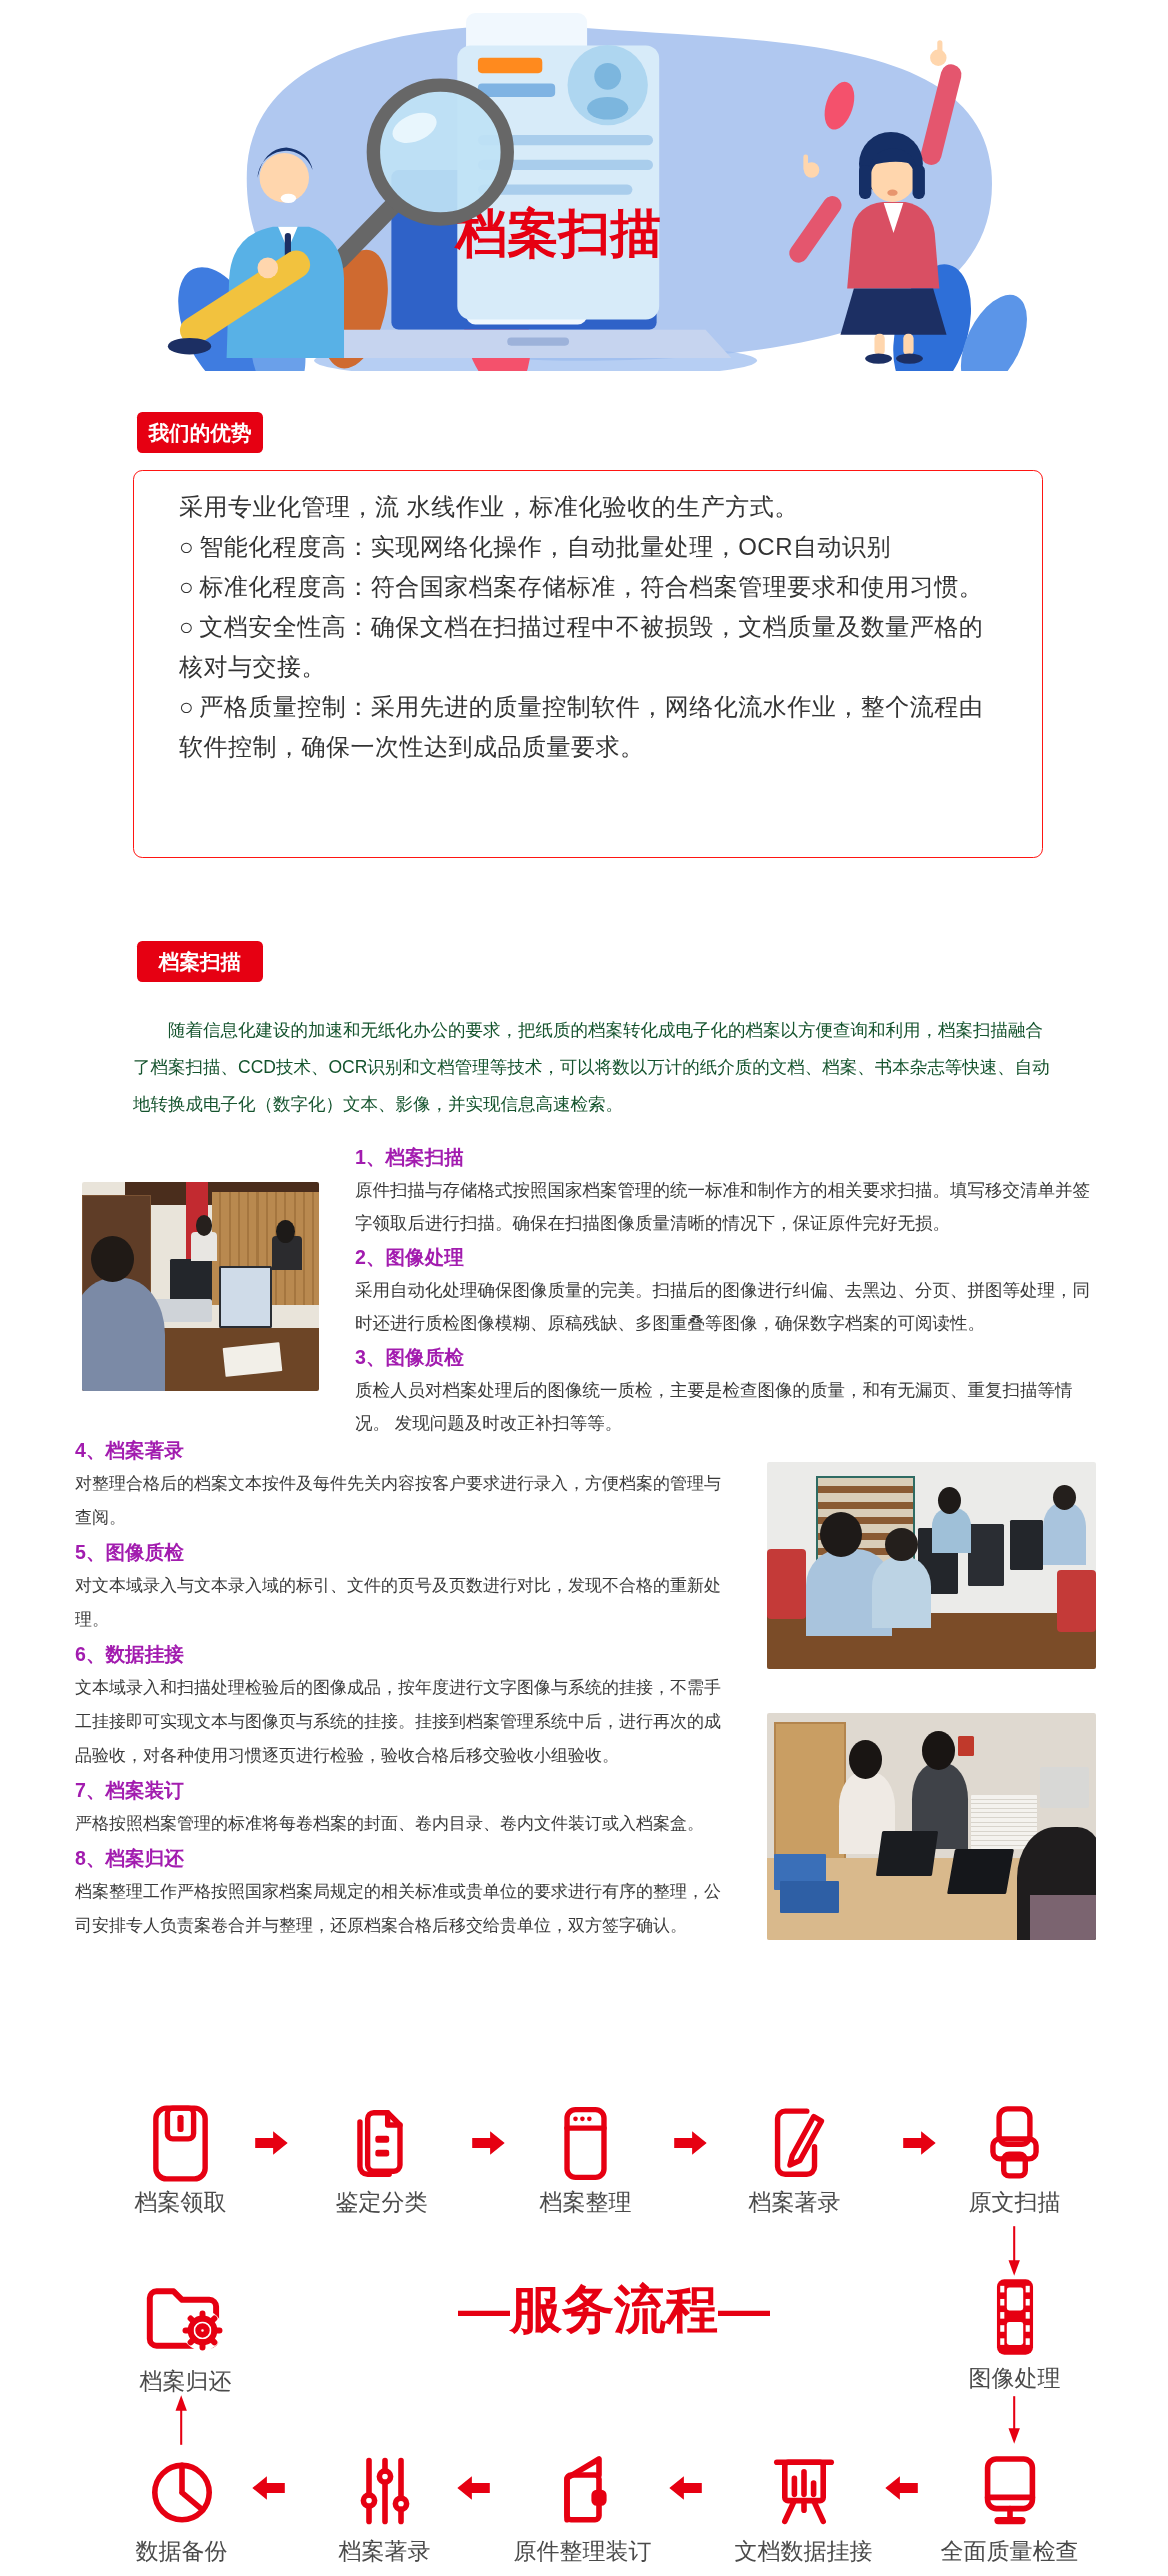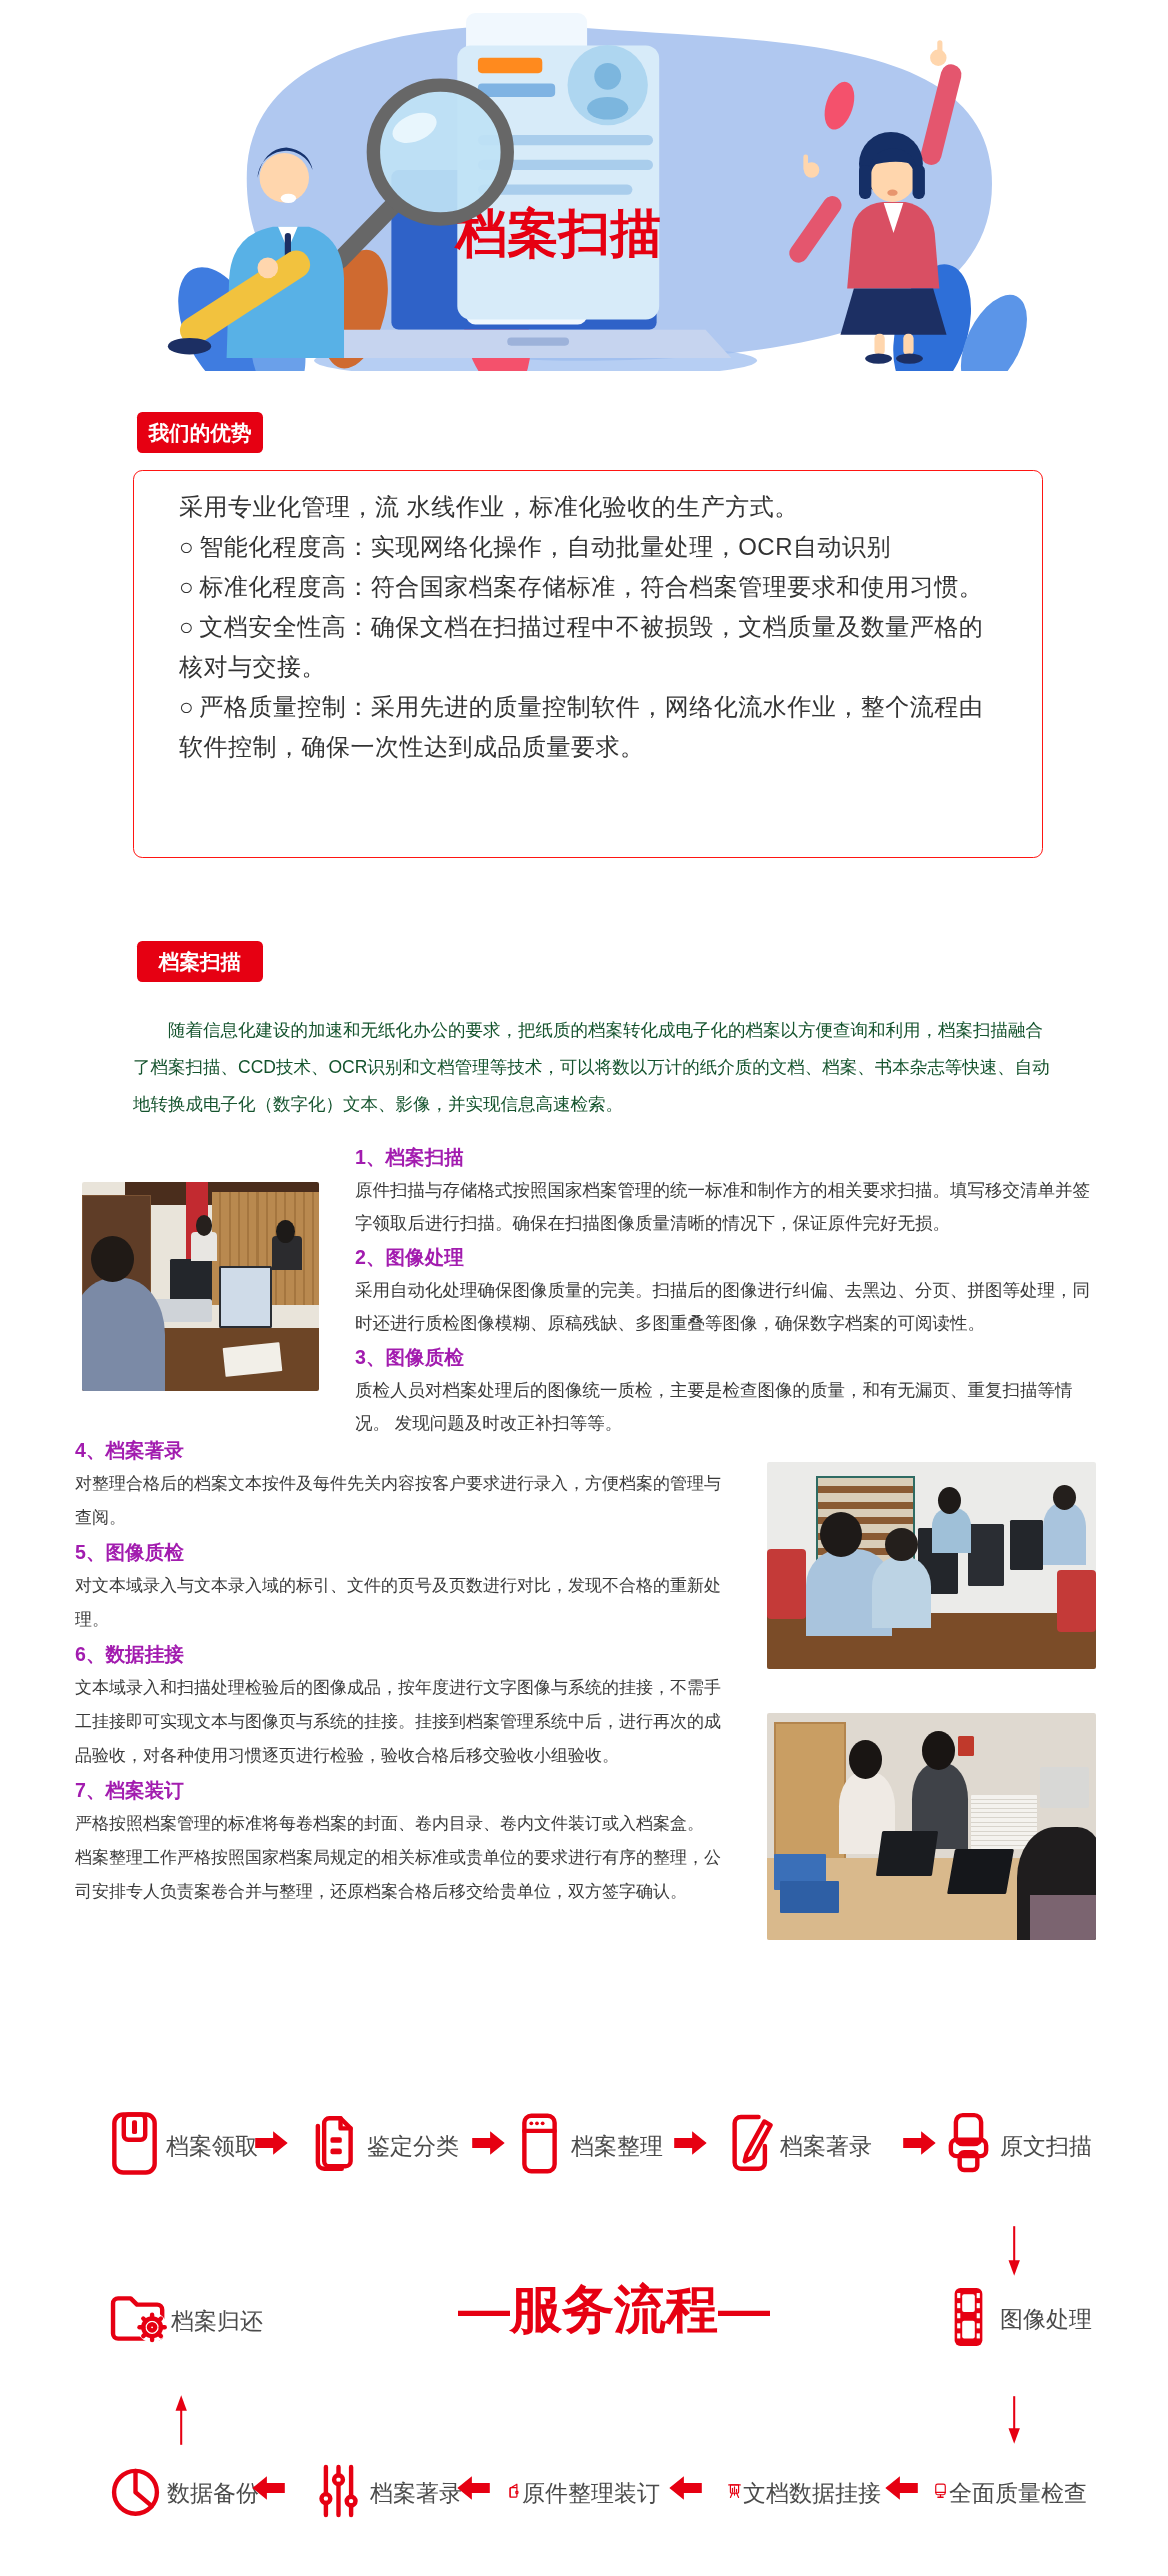--- a/index.html
+++ b/index.html
@@ -26,21 +26,21 @@
   .step h3{margin:0;font-size:19.6px;line-height:34px;font-weight:bold;color:#a21caf;}
   .step p{margin:0;font-size:17.5px;line-height:33px;color:#3a3a3a;}
   .steps-left .step p{font-size:17px;line-height:34px;}
   
   .photo{position:absolute;overflow:hidden;border-radius:2.1px;background:#e9e4da;}
   .photo-a{left:82px;top:1182px;width:237px;height:209px;}
   .photo-b{left:767px;top:1462px;width:329px;height:207px;background:#ebebe9;}
   .photo-c{left:767px;top:1713px;width:329px;height:227px;background:#dfd9d0;}
   .ph{position:absolute;}
   
-  .flow-node{position:absolute;width:155px;display:flex;flex-direction:row;align-items:center;}
+  .flow-node{position:absolute;width:155px;display:flex;flex-direction:column;align-items:center;}
   .flow-label{margin-top:5.2px;font-size:23px;color:#4a4a4a;text-align:center;white-space:nowrap;}
   .flow-title{position:absolute;left:614px;top:2281px;transform:translateX(-50%);
               font-size:52px;font-weight:bold;color:#e60012;white-space:nowrap;line-height:57px;}
   .flow-arrow{position:absolute;}
   svg .st{fill:none;stroke:#e60012;stroke-width:7;stroke-linecap:round;stroke-linejoin:round;}
   svg .fl{fill:#e60012;stroke:none;}
 </style>
 </head>
 <body>
 
@@ -186,20 +186,21 @@
     </section>
     <section class="step">
       <h3><span>6、</span><span>数据挂接</span></h3>
       <p>文本域录入和扫描处理检验后的图像成品，按年度进行文字图像与系统的挂接，不需手工挂接即可实现文本与图像页与系统的挂接。挂接到档案管理系统中后，进行再次的成品验收，对各种使用习惯逐页进行检验，验收合格后移交验收小组验收。</p>
     </section>
     <section class="step">
       <h3><span>7、</span><span>档案装订</span></h3>
       <p>严格按照档案管理的标准将每卷档案的封面、卷内目录、卷内文件装订或入档案盒。</p>
     </section>
     <section class="step">
+      <h3><span>8、</span><span>档案归还</span></h3>
       <p>档案整理工作严格按照国家档案局规定的相关标准或贵单位的要求进行有序的整理，公司安排专人负责案卷合并与整理，还原档案合格后移交给贵单位，双方签字确认。</p>
     </section>
   </div>
 
   <div class="photo photo-b">
     <div class="ph" style="left:15%;top:7%;width:30%;height:44%;background:repeating-linear-gradient(180deg,#d9cdb8 0 8.2px,#8a5a33 8.2px 15.5px);border:2.6px solid #2e6b63;box-sizing:border-box;"></div>
     <div class="ph" style="left:0;bottom:0;width:100%;height:27%;background:#7b4c28;"></div>
     <div class="ph" style="left:46%;top:32%;width:12%;height:32%;background:#23262b;border-radius:1.5px;"></div>
     <div class="ph" style="left:61%;top:30%;width:11%;height:30%;background:#2a2d33;border-radius:1.5px;"></div>
     <div class="ph" style="left:74%;top:28%;width:10%;height:24%;background:#23262b;border-radius:1.5px;"></div>

